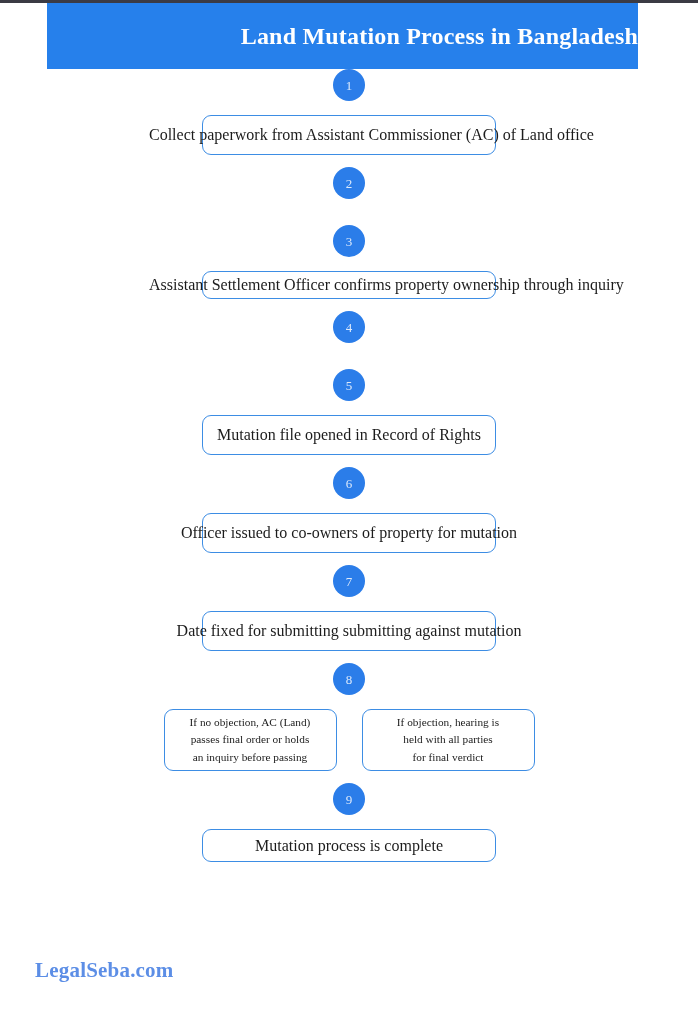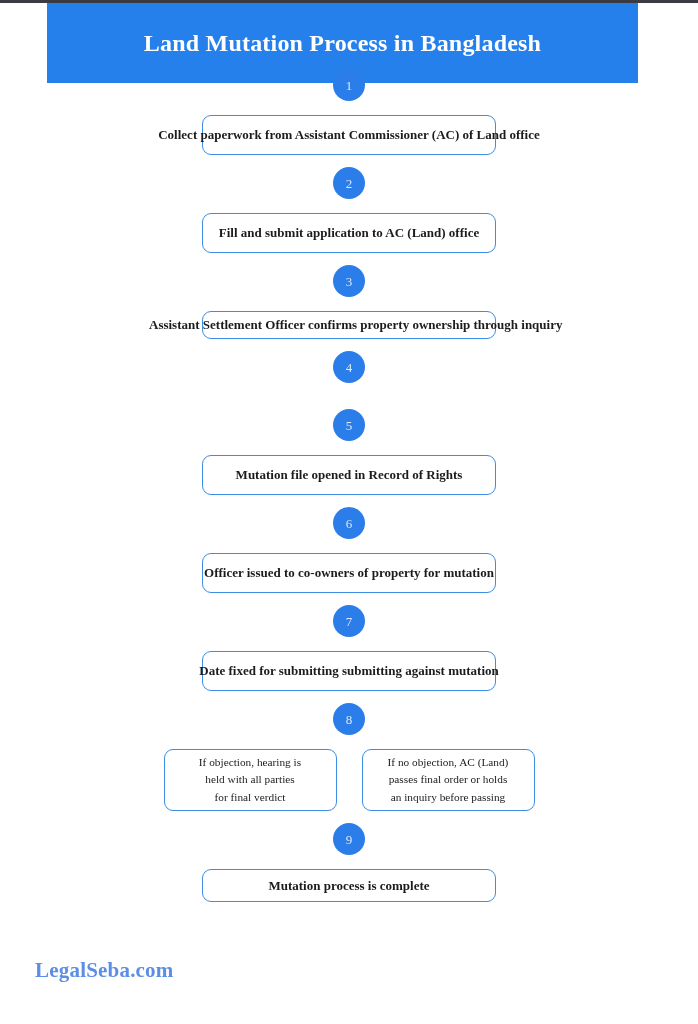--- a/index.html
+++ b/index.html
@@ -24,25 +24,25 @@
     height: 3px;
     background: #3b3b44;
   }
 
   
   .banner {
     position: absolute;
     top: 3px;
     left: 47px;
     width: 591px;
-    height: 80px;
+    height: 66px;
     background: #2680eb;
     display: flex;
     align-items: center;
-    justify-content: center;
+    justify-content: flex-end;
   }
   .banner-title {
     color: #ffffff;
     font-size: 24px;
     font-weight: bold;
     font-family: "Liberation Serif", "DejaVu Serif", serif;
     letter-spacing: 0.2px;
     white-space: nowrap;
   }
 
@@ -90,27 +90,26 @@
     width: 294px;
     border: 1.4px solid #3d8de4;
     border-radius: 9px;
     background: #ffffff;
     display: flex;
     align-items: center;
     justify-content: center;
     padding: 0 2px;
   }
   .step-box .txt {
-    font-size: 13px;
+    font-size: 16px;
     color: #1c1c1c;
     font-family: "Liberation Serif", "DejaVu Serif", serif;
     text-align: center;
     white-space: nowrap;
     line-height: 1.35;
-    font-weight: bold;
   }
 
   
   .step-box.overflow {
     overflow: visible;
   }
   .step-box.overflow .txt {
     position: relative;
     width: 400px;
   }
@@ -185,25 +184,20 @@
     <div class="step-box overflow" style="height:40px">
       <span class="txt">Collect paperwork from Assistant Commissioner (AC) of Land office</span>
     </div>
   </div>
   <div class="gap-b"></div>
 
   <div class="badge-row">
     <div class="badge">2</div>
   </div>
   <div class="gap-a"></div>
-  <div class="box-row">
-    <div class="step-box" style="height:40px">
-      <span class="txt">Fill and submit application to AC (Land) office</span>
-    </div>
-  </div>
   <div class="gap-b"></div>
 
   <div class="badge-row">
     <div class="badge">3</div>
   </div>
   <div class="gap-a"></div>
   <div class="box-row">
     <div class="step-box overflow" style="height:28px">
       <span class="txt">Assistant Settlement Officer confirms property ownership through inquiry</span>
     </div>
@@ -247,30 +241,30 @@
       <span class="txt">Date fixed for submitting submitting against mutation</span>
     </div>
   </div>
   <div class="gap-b"></div>
 
   <div class="badge-row">
     <div class="badge">8</div>
   </div>
   <div class="gap-a"></div>
   <div class="branch-row">
+    <div class="branch-box">
+      <span class="line">If no objection, AC (Land)</span>
+      <span class="line">passes final order or holds</span>
+      <span class="line">an inquiry before passing</span>
+    </div>
     <div class="branch-box">
       <span class="line">If objection, hearing is</span>
       <span class="line">held with all parties</span>
       <span class="line">for final verdict</span>
     </div>
-    <div class="branch-box">
-      <span class="line">If no objection, AC (Land)</span>
-      <span class="line">passes final order or holds</span>
-      <span class="line">an inquiry before passing</span>
-    </div>
   </div>
   <div class="gap-b"></div>
 
   <div class="badge-row">
     <div class="badge">9</div>
   </div>
   <div class="gap-a"></div>
   <div class="box-row">
     <div class="step-box" style="height:33px">
       <span class="txt">Mutation process is complete</span>

